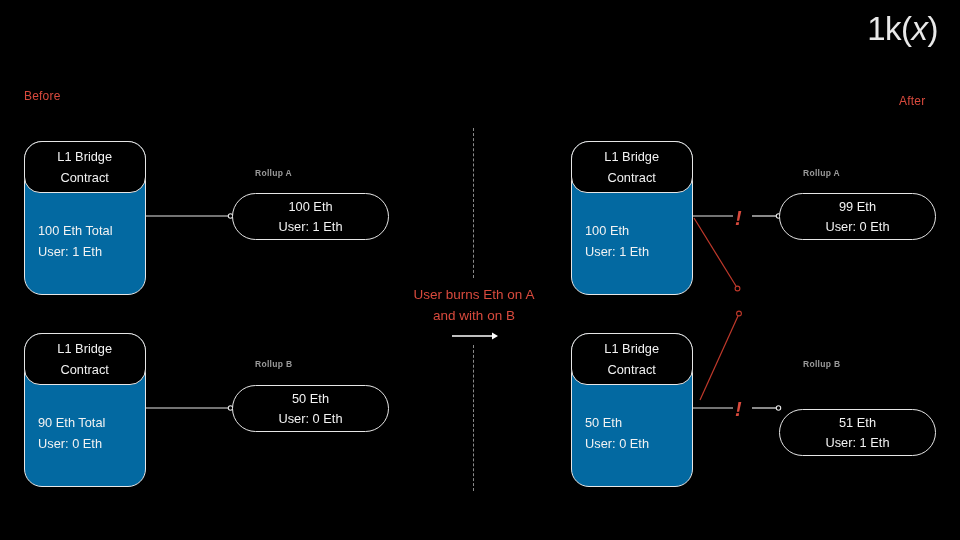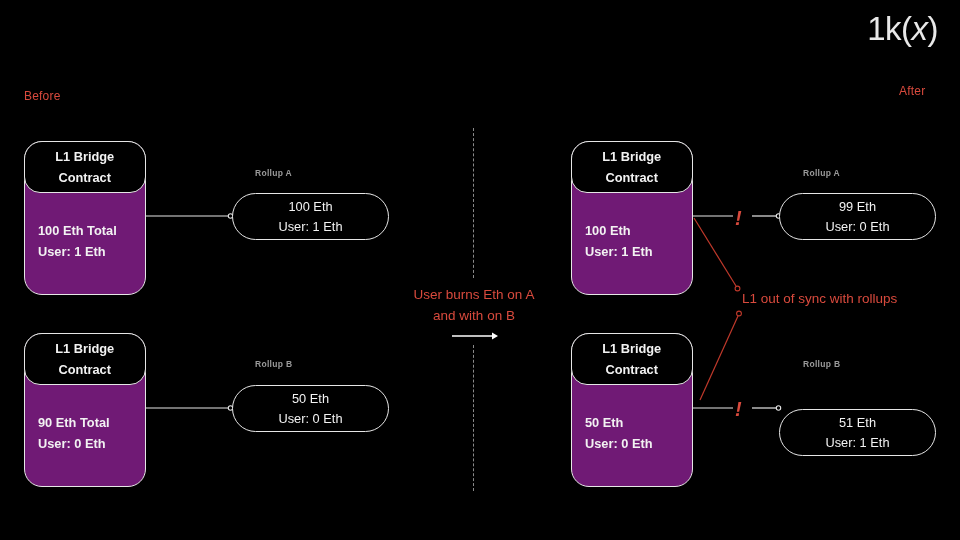--- a/index.html
+++ b/index.html
@@ -36,21 +36,21 @@
   }
   #logo .lx { font-style: italic; }
 
   
   .phase-label {
     font-size: 12px;
     color: #d94a3d;
     letter-spacing: 0.2px;
   }
   #label-before { left: 24px; top: 89px; }
-  #label-after  { left: 899px; top: 84px; }
+  #label-after  { left: 899px; top: 94px; }
 
   
   .divider {
     left: 473px;
     width: 0;
     border-left: 1px dashed #8a8a8a;
   }
   #divider-top { top: 128px; height: 150px; }
   #divider-bottom { top: 345px; height: 146px; }
 
@@ -71,22 +71,21 @@
     height: 10px;
   }
 
   
   .l1-box {
     width: 122px;
     height: 154px;
     border: 1.3px solid #e6e6e6;
     border-radius: 18px;
     box-sizing: border-box;
-    background: #701a75;
-    font-weight: bold;
+    background: #0369a1;
   }
   .l1-header {
     position: absolute;
     left: -1.3px;
     top: -1.3px;
     width: 122px;
     height: 52px;
     border: 1.3px solid #e6e6e6;
     border-radius: 18px 18px 16px 16px;
     box-sizing: border-box;
@@ -276,15 +275,14 @@
     <span>51 Eth</span>
     <span>User: 1 Eth</span>
   </div>
 
   <svg class="abs" id="oos-lines" viewBox="0 0 70 200">
     <line x1="4" y1="8" x2="46" y2="76" stroke="#c0392b" stroke-width="1.2"></line>
     <circle cx="47.5" cy="78.5" r="2.4" fill="none" stroke="#c0392b" stroke-width="1.1"></circle>
     <line x1="10" y1="190" x2="48" y2="106" stroke="#c0392b" stroke-width="1.2"></line>
     <circle cx="49" cy="103.5" r="2.4" fill="none" stroke="#c0392b" stroke-width="1.1"></circle>
   </svg>
-  <div class="abs" id="oos-label">L1 out of sync with rollups</div>
 
 </div>
 
 </body></html>

